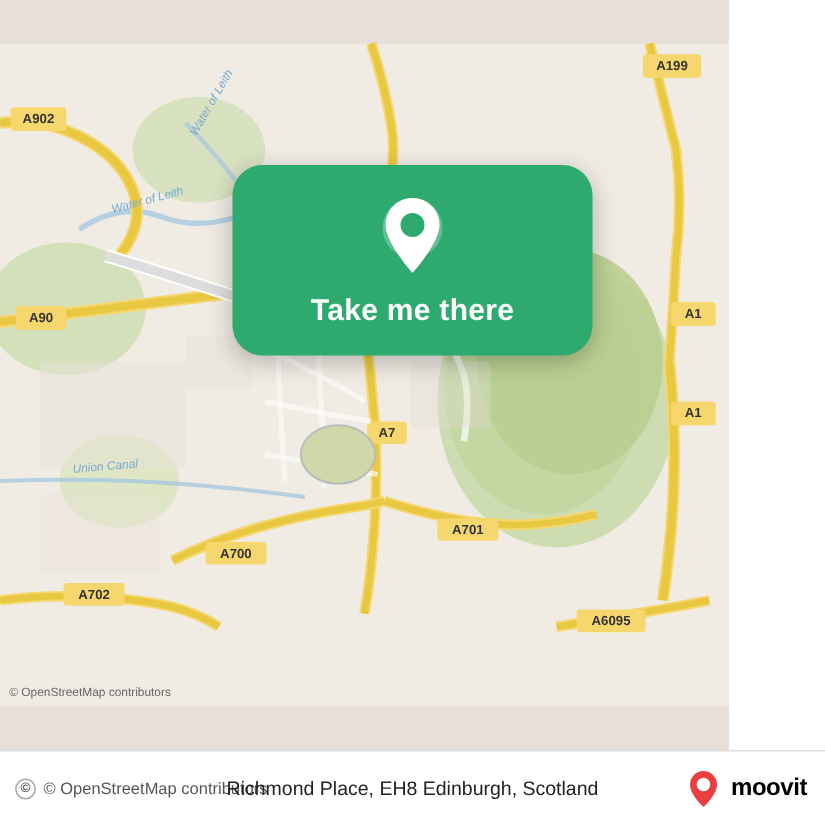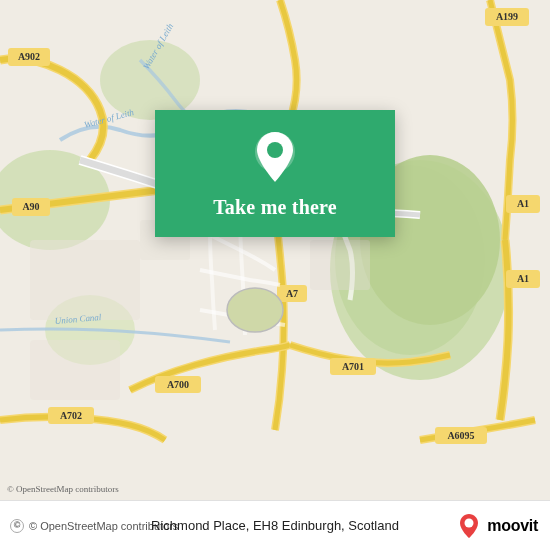--- a/index.html
+++ b/index.html
@@ -6,44 +6,43 @@
 
     body {
       width: 550px;
       height: 550px;
       overflow: hidden;
       font-family: Arial, sans-serif;
       position: relative;
     }
 
     #map-container {
-      width: 550px;
+      width: 486px;
       height: 500px;
       position: relative;
       overflow: hidden;
       background-color: #e8e0d8;
-      font-family: Liberation Serif, serif;
     }
 
     
     #map-bg {
       width: 100%;
       height: 100%;
       position: absolute;
       top: 0;
       left: 0;
     }
 
     #cta-card {
       position: absolute;
       top: 110px;
       left: 155px;
       width: 240px;
       background-color: #2faa6e;
-      border-radius: 0;
+      border-radius: 20px;
       padding: 20px 16px 18px;
       display: flex;
       flex-direction: column;
       align-items: center;
       box-shadow: 0 4px 16px rgba(0,0,0,0.25);
       z-index: 10;
       justify-content: center;
     }
 
     #pin-icon {

